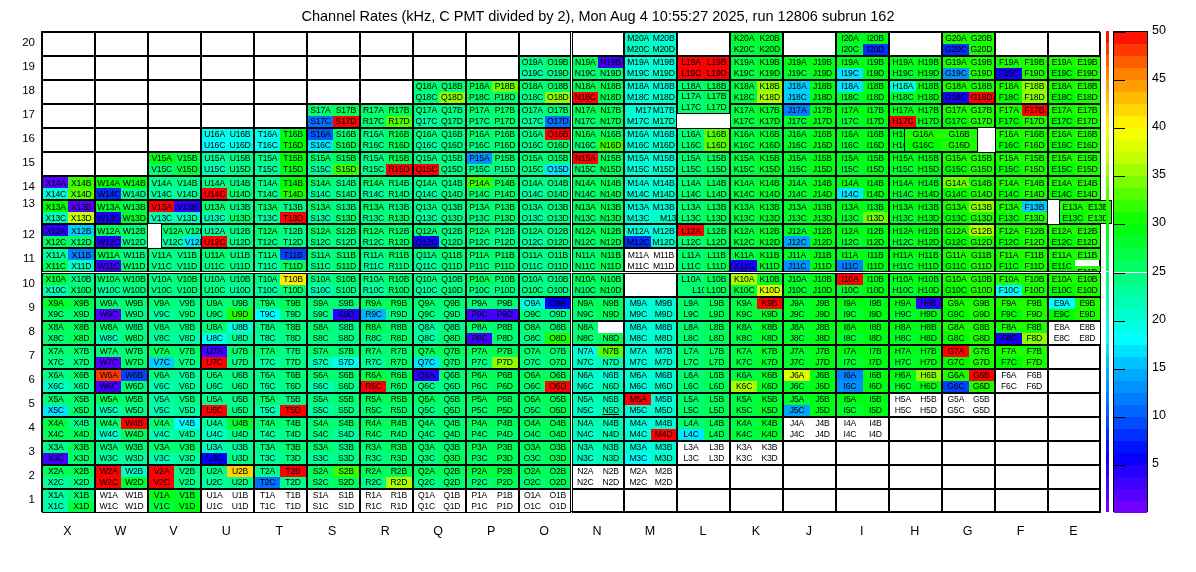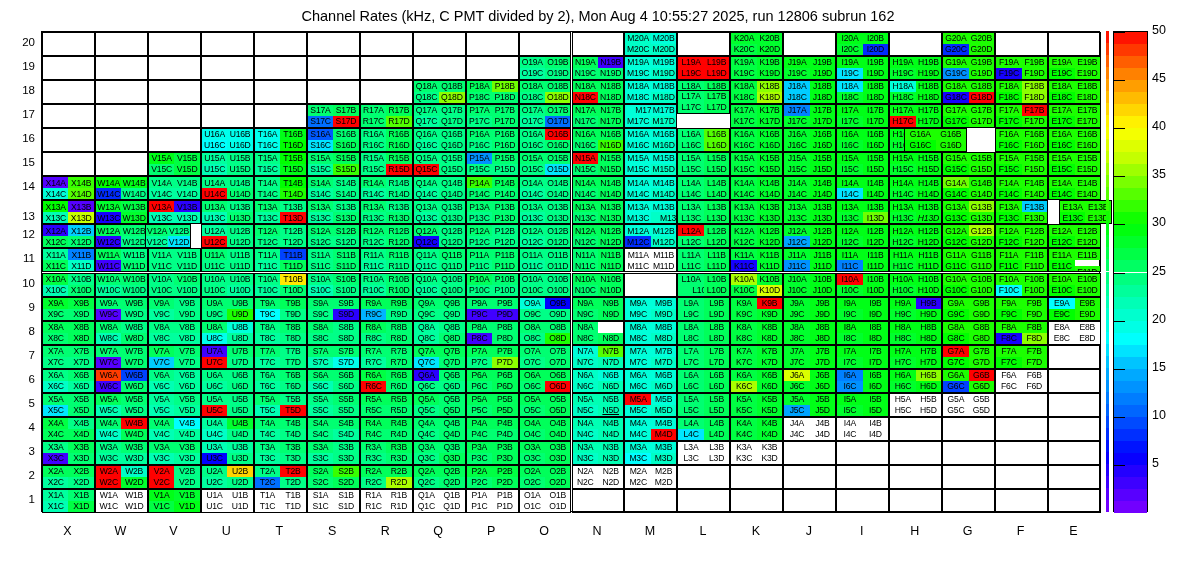--- a/index.html
+++ b/index.html
@@ -416,21 +416,21 @@
       <div class="sub sb" title="I16B = 29 kHz" style="background: rgb(0, 255, 23);">I16B</div>
       <div class="sub sc" title="I16C = 28 kHz" style="background: rgb(0, 255, 45);">I16C</div>
       <div class="sub sd" title="I16D = 29 kHz" style="background: rgb(0, 255, 23);">I16D</div>
     </div>
     <div class="gcell" style="left: 847.2px; top: 96.2px; width: 52.95px; height: 24.05px;">
       <div class="sub sa" title="H16A = 29 kHz" style="background: rgb(0, 255, 23);">H16A</div>
       <div class="sub sb" title="H16B = 29 kHz" style="background: rgb(0, 255, 23);">H16B</div>
       <div class="sub sc" title="H16C = 28 kHz" style="background: rgb(0, 255, 45);">H16C</div>
       <div class="sub sd" title="H16D = 29 kHz" style="background: rgb(0, 255, 23);">H16D</div>
     </div>
-    <div class="gcell" style="left: 862px; top: 96.2px; width: 63px; height: 24.05px;">
+    <div class="gcell" style="left: 862px; top: 96.2px; width: 74px; height: 24.05px;">
       <div class="sub sa" title="G16A = 31 kHz" style="background: rgb(28, 255, 0);">G16A</div>
       <div class="sub sb" title="G16B = 31 kHz" style="background: rgb(28, 255, 0);">G16B</div>
       <div class="sub sc" title="G16C = 30 kHz" style="background: rgb(0, 255, 0);">G16C</div>
       <div class="sub sd" title="G16D = 31 kHz" style="background: rgb(28, 255, 0);">G16D</div>
     </div>
     <div class="gcell" style="left: 953.1px; top: 96.2px; width: 52.95px; height: 24.05px;">
       <div class="sub sa" title="F16A = 31 kHz" style="background: rgb(28, 255, 0);">F16A</div>
       <div class="sub sb" title="F16B = 31 kHz" style="background: rgb(28, 255, 0);">F16B</div>
       <div class="sub sc" title="F16C = 30 kHz" style="background: rgb(0, 255, 0);">F16C</div>
       <div class="sub sd" title="F16D = 31 kHz" style="background: rgb(28, 255, 0);">F16D</div>
@@ -764,21 +764,21 @@
     <div class="gcell" style="left: 794.25px; top: 168.35px; width: 52.95px; height: 24.05px;">
       <div class="sub sa" title="I13A = 29 kHz" style="background: rgb(0, 255, 23);">I13A</div>
       <div class="sub sb" title="I13B = 29 kHz" style="background: rgb(0, 255, 23);">I13B</div>
       <div class="sub sc" title="I13C = 28 kHz" style="background: rgb(0, 255, 45);">I13C</div>
       <div class="sub sd" title="I13D = 34 kHz" style="background: rgb(110, 255, 0);">I13D</div>
     </div>
     <div class="gcell" style="left: 847.2px; top: 168.35px; width: 52.95px; height: 24.05px;">
       <div class="sub sa" title="H13A = 29 kHz" style="background: rgb(0, 255, 23);">H13A</div>
       <div class="sub sb" title="H13B = 29 kHz" style="background: rgb(0, 255, 23);">H13B</div>
       <div class="sub sc" title="H13C = 28 kHz" style="background: rgb(0, 255, 45);">H13C</div>
-      <div class="sub sd" title="H13D = 29 kHz" style="background: rgb(0, 255, 23); font-style: italic;">H13D</div>
+      <div class="sub sd" title="H13D = 29 kHz" style="background: rgb(0, 255, 23);">H13D</div>
     </div>
     <div class="gcell" style="left: 900.15px; top: 168.35px; width: 52.95px; height: 24.05px;">
       <div class="sub sa" title="G13A = 31 kHz" style="background: rgb(28, 255, 0);">G13A</div>
       <div class="sub sb" title="G13B = 35 kHz" style="background: rgb(140, 255, 0);">G13B</div>
       <div class="sub sc" title="G13C = 30 kHz" style="background: rgb(0, 255, 0);">G13C</div>
       <div class="sub sd" title="G13D = 31 kHz" style="background: rgb(28, 255, 0);">G13D</div>
     </div>
     <div class="gcell" style="left: 953.1px; top: 168.35px; width: 52.95px; height: 24.05px;">
       <div class="sub sa" title="F13A = 31 kHz" style="background: rgb(28, 255, 0);">F13A</div>
       <div class="sub sb" title="F13B = 16 kHz" style="background: rgb(0, 205, 255);">F13B</div>
@@ -796,21 +796,21 @@
       <div class="sub sb" title="X12B = 16 kHz" style="background: rgb(0, 205, 255);">X12B</div>
       <div class="sub sc" title="X12C = 26 kHz" style="background: rgb(0, 255, 90);">X12C</div>
       <div class="sub sd" title="X12D = 25 kHz" style="background: rgb(0, 255, 113);">X12D</div>
     </div>
     <div class="gcell" style="left: 52.95px; top: 192.4px; width: 52.95px; height: 24.05px;">
       <div class="sub sa" title="W12A = 26 kHz" style="background: rgb(0, 255, 90);">W12A</div>
       <div class="sub sb" title="W12B = 25 kHz" style="background: rgb(0, 255, 113);">W12B</div>
       <div class="sub sc" title="W12C = 4 kHz" style="background: rgb(43, 0, 255);">W12C</div>
       <div class="sub sd" title="W12D = 24 kHz" style="background: rgb(0, 255, 135);">W12D</div>
     </div>
-    <div class="gcell" style="left: 103px; top: 192.4px; width: 46px; height: 24.05px; text-align: center;">
+    <div class="gcell" style="left: 119px; top: 192.4px; width: 46px; height: 24.05px; text-align: center;">
       <div class="sub sa" title="V12A = 25 kHz" style="background: rgb(0, 255, 113);">V12A</div>
       <div class="sub sb" title="V12B = 24 kHz" style="background: rgb(0, 255, 135);">V12B</div>
       <div class="sub sc" title="V12C = 23 kHz" style="background: rgb(0, 255, 158);">V12C</div>
       <div class="sub sd" title="V12D = 17 kHz" style="background: rgb(0, 230, 255);">V12D</div>
     </div>
     <div class="gcell" style="left: 158.85px; top: 192.4px; width: 52.95px; height: 24.05px;">
       <div class="sub sa" title="U12A = 23 kHz" style="background: rgb(0, 255, 158);">U12A</div>
       <div class="sub sb" title="U12B = 24 kHz" style="background: rgb(0, 255, 135);">U12B</div>
       <div class="sub sc" title="U12C = 50 kHz" style="background: rgb(255, 0, 0);">U12C</div>
       <div class="sub sd" title="U12D = 24 kHz" style="background: rgb(0, 255, 135);">U12D</div>
@@ -2162,21 +2162,21 @@
     <div class="tick" style="top: 0px;"></div>
   </div>
 
 <div class="ylab" style="left: 3px; top: 36.025px;">20</div>
 <div class="ylab" style="left: 3px; top: 60.075px;">19</div>
 <div class="ylab" style="left: 3px; top: 84.125px;">18</div>
 <div class="ylab" style="left: 3px; top: 108.175px;">17</div>
 <div class="ylab" style="left: 3px; top: 132.225px;">16</div>
 <div class="ylab" style="left: 3px; top: 156.275px;">15</div>
 <div class="ylab" style="left: 3px; top: 180.325px;">14</div>
-<div class="ylab" style="left: 3px; top: 210px;">13</div>
+<div class="ylab" style="left: 3px; top: 197px;">13</div>
 <div class="ylab" style="left: 3px; top: 228.425px;">12</div>
 <div class="ylab" style="left: 3px; top: 252.475px;">11</div>
 <div class="ylab" style="left: 3px; top: 276.525px;">10</div>
 <div class="ylab" style="left: 3px; top: 300.575px;">9</div>
 <div class="ylab" style="left: 3px; top: 324.625px;">8</div>
 <div class="ylab" style="left: 3px; top: 348.675px;">7</div>
 <div class="ylab" style="left: 3px; top: 372.725px;">6</div>
 <div class="ylab" style="left: 3px; top: 396.775px;">5</div>
 <div class="ylab" style="left: 3px; top: 420.825px;">4</div>
 <div class="ylab" style="left: 3px; top: 444.875px;">3</div>

